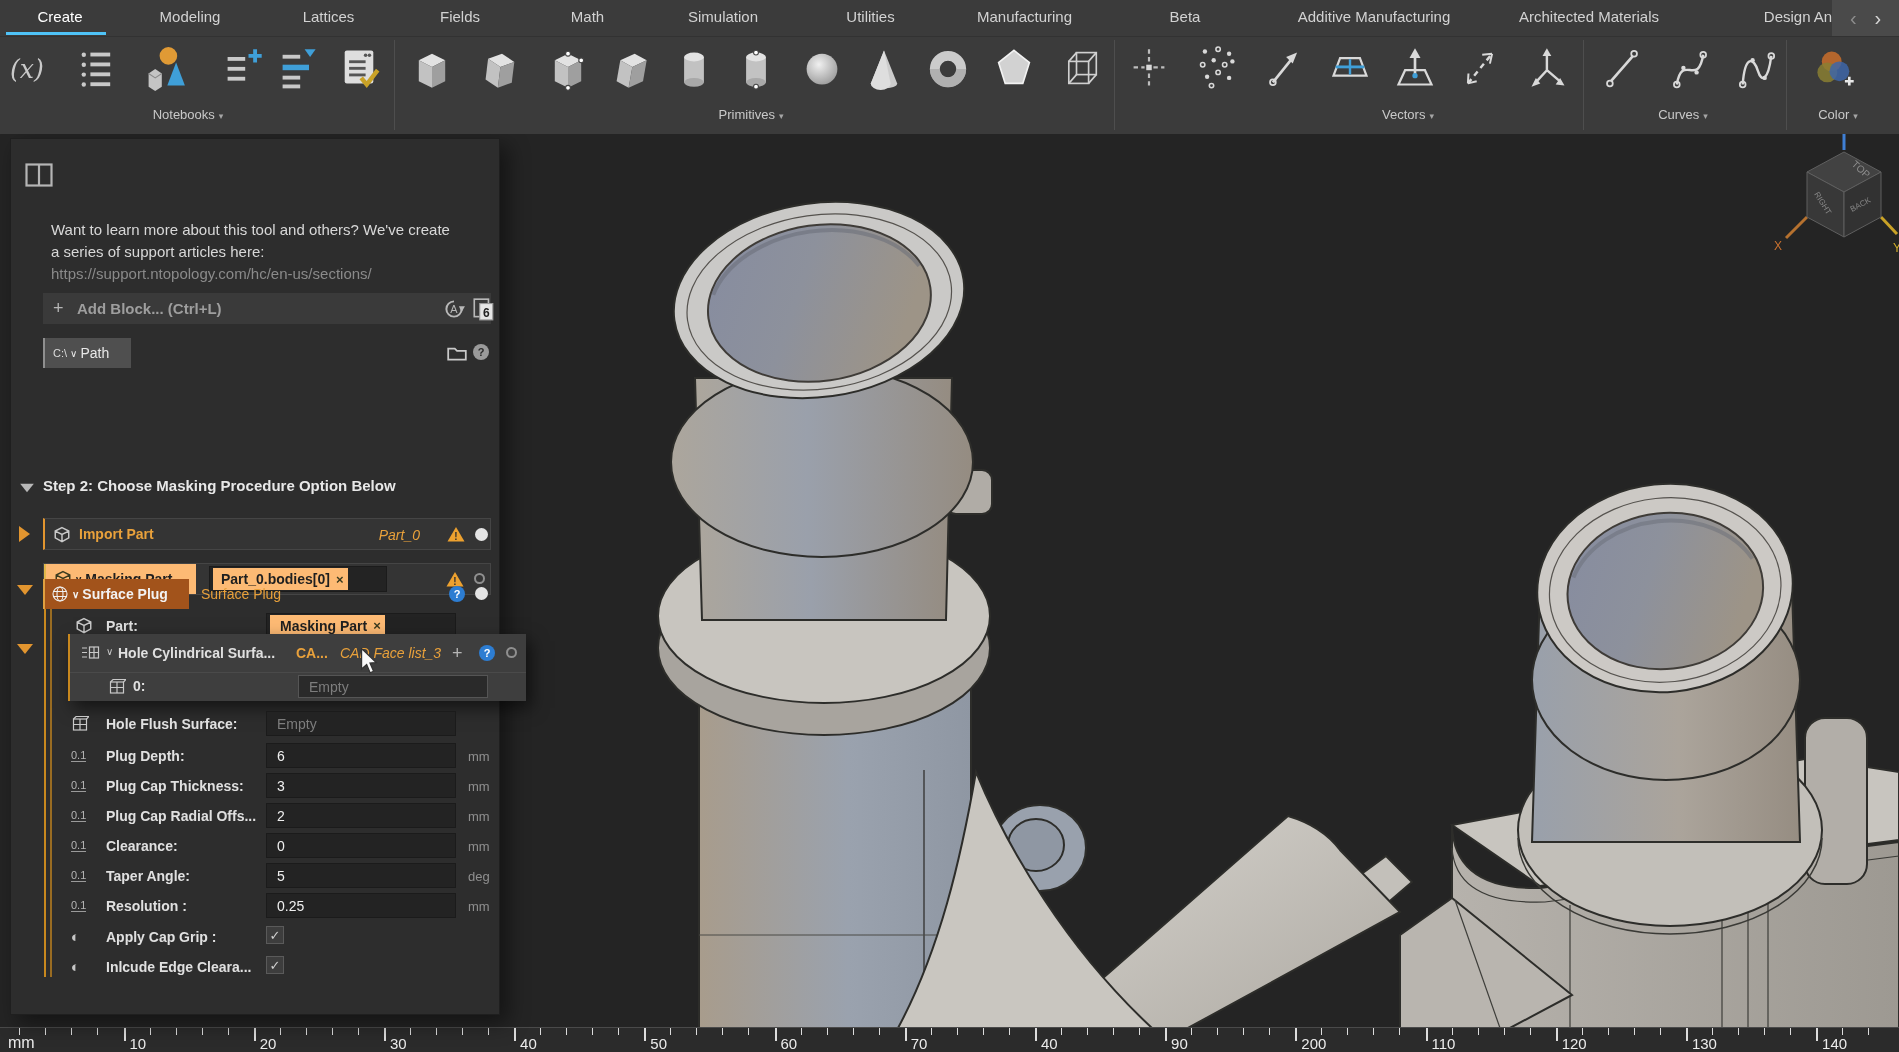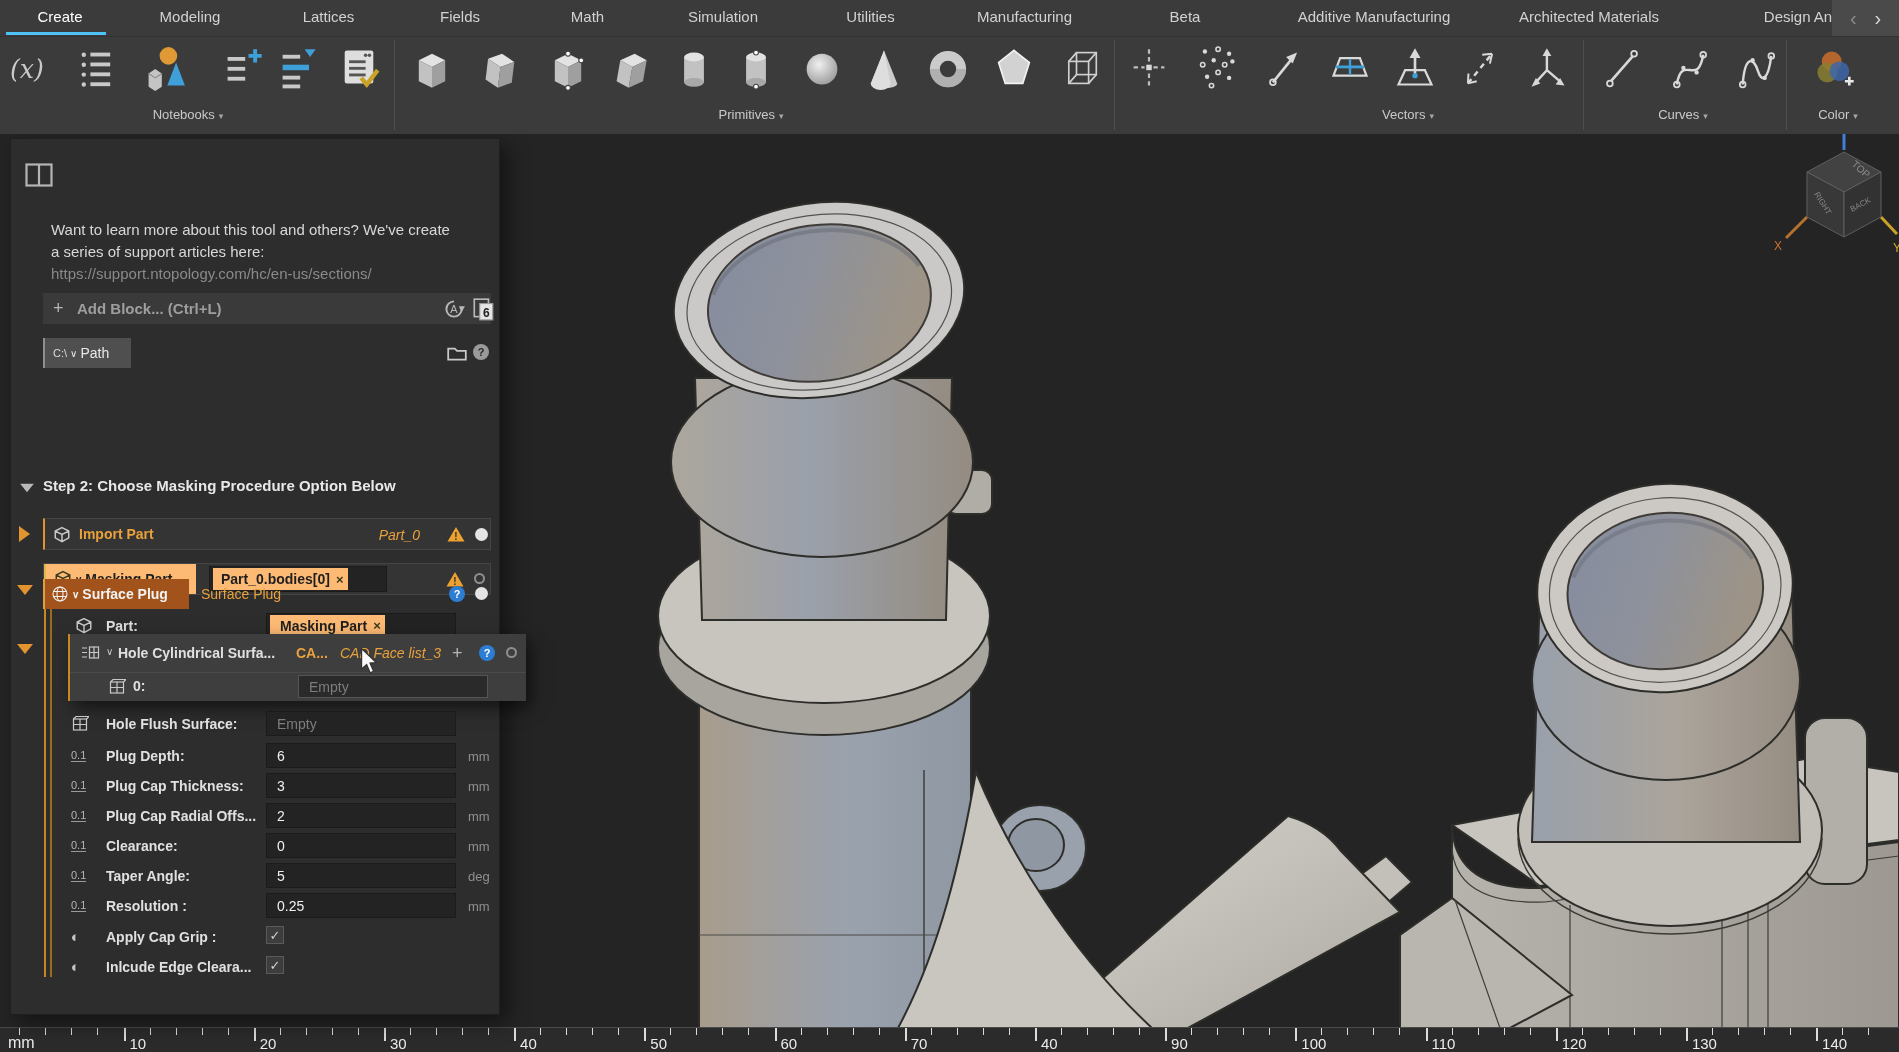--- a/index.html
+++ b/index.html
@@ -697,21 +697,21 @@
     <div class="tick" style="left: 1086.98px;"></div>
     <div class="tick" style="left: 1113.02px;"></div>
     <div class="tick" style="left: 1139.06px;"></div>
     <div class="tick maj" style="left: 1165.1px;"></div>
     <span class="rlab" style="left: 1171.1px;">90</span>
     <div class="tick" style="left: 1191.14px;"></div>
     <div class="tick" style="left: 1217.18px;"></div>
     <div class="tick" style="left: 1243.22px;"></div>
     <div class="tick" style="left: 1269.26px;"></div>
     <div class="tick maj" style="left: 1295.3px;"></div>
-    <span class="rlab" style="left: 1301.3px;">100</span>
+    <span class="rlab" style="left: 1301.3px;">200</span>
     <div class="tick" style="left: 1321.34px;"></div>
     <div class="tick" style="left: 1347.38px;"></div>
     <div class="tick" style="left: 1373.42px;"></div>
     <div class="tick" style="left: 1399.46px;"></div>
     <div class="tick maj" style="left: 1425.5px;"></div>
     <span class="rlab" style="left: 1431.5px;">110</span>
     <div class="tick" style="left: 1451.54px;"></div>
     <div class="tick" style="left: 1477.58px;"></div>
     <div class="tick" style="left: 1503.62px;"></div>
     <div class="tick" style="left: 1529.66px;"></div>

